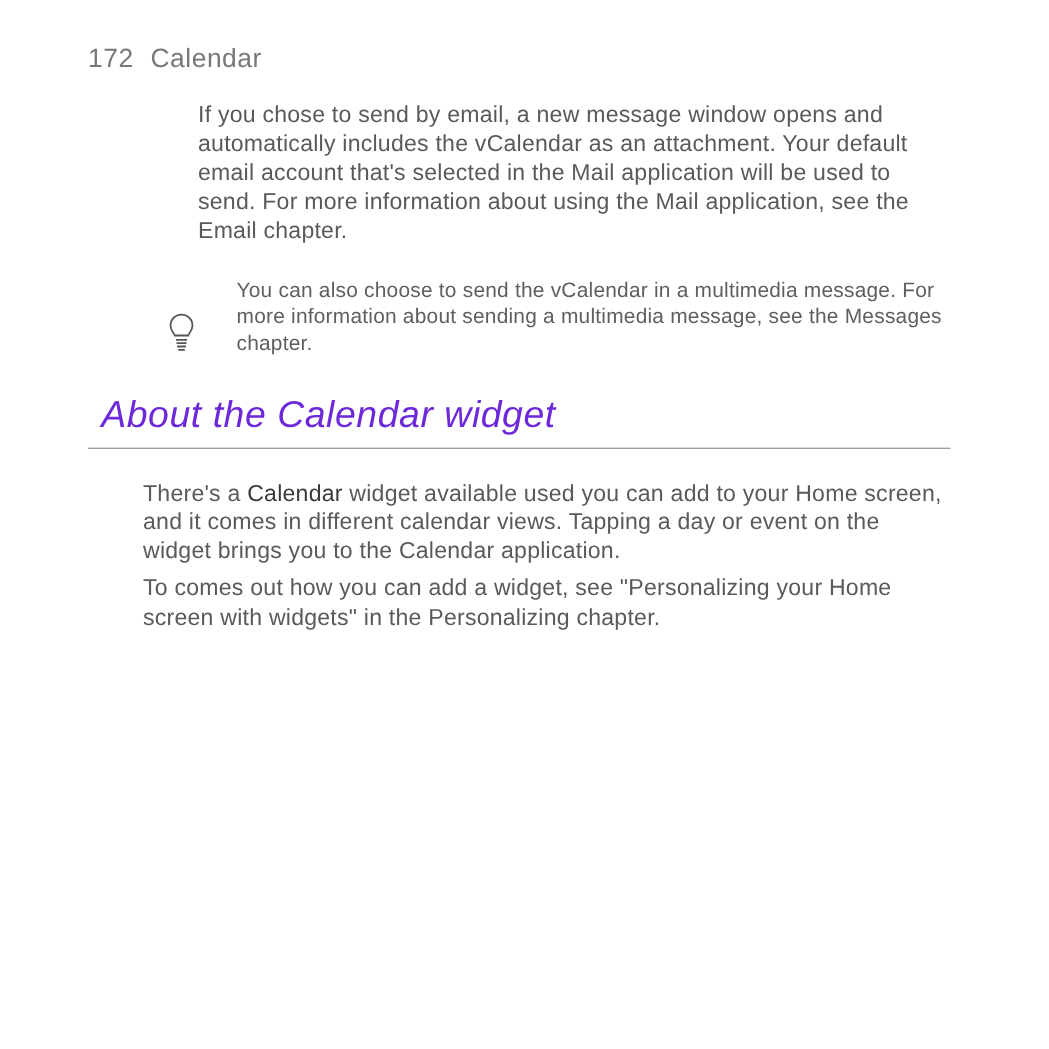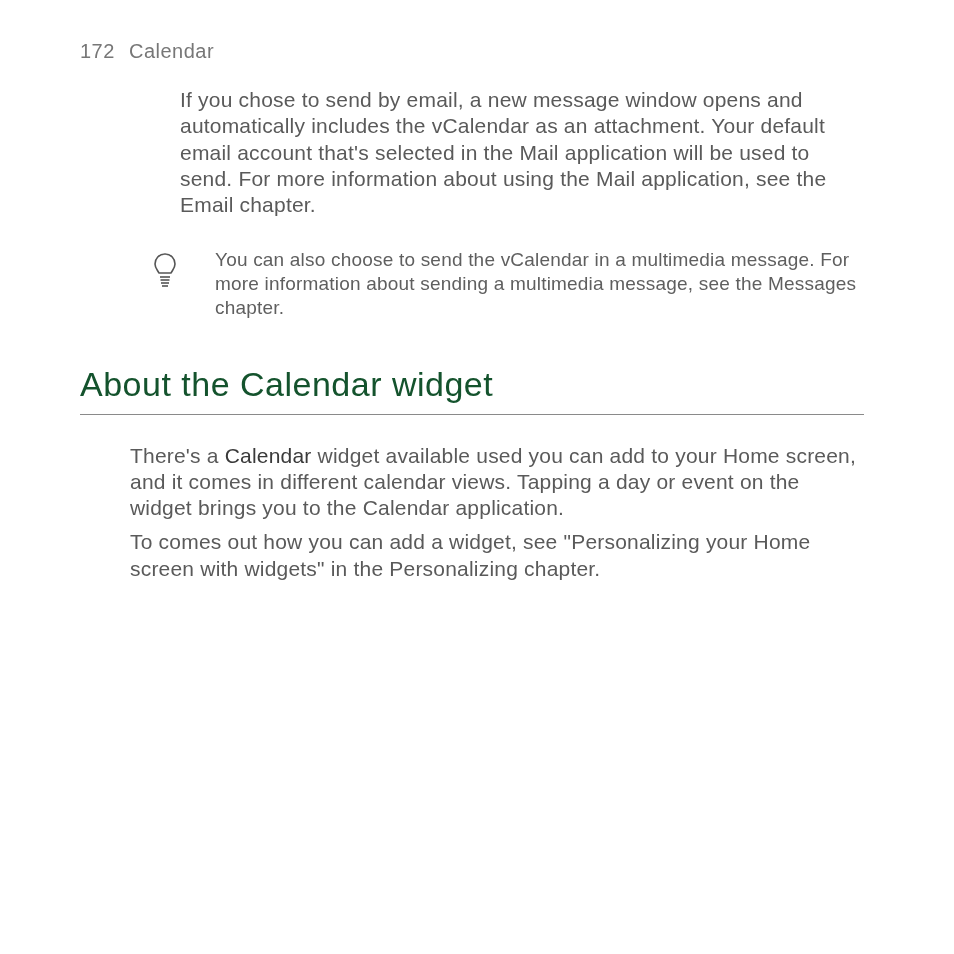--- a/index.html
+++ b/index.html
@@ -10,42 +10,42 @@
     background: #ffffff;
     font-family: "Helvetica Neue", Helvetica, Arial, sans-serif;
     color: #5a5a5a;
     -webkit-font-smoothing: antialiased;
   }
   .page {
     box-sizing: border-box;
     padding: 40px 90px 0 80px;
   }
   .running-header {
-    font-size: 20px;
+    font-size: 24px;
     color: #777;
     letter-spacing: 0.5px;
     margin-bottom: 24px;
     font-weight: 300;
   }
   .running-header .pnum {
     margin-right: 8px;
   }
   .body-para {
     font-size: 21px;
     line-height: 1.25;
     color: #5a5a5a;
     margin: 0 0 24px 0;
     font-weight: 300;
     letter-spacing: 0.2px;
     margin-left: 100px;
   }
   .tip-row {
     display: flex;
-    align-items: flex-start;
-    margin: 30px 0 45px 0;
+    align-items: flex-end;
+    margin: 30px 0 33px 0;
   }
   .tip-icon-col {
     width: 80px;
     flex-shrink: 0;
     display: flex;
     justify-content: center;
     padding-top: 4px;
     margin-left: 45px;
   }
   .tip-text {
@@ -53,23 +53,24 @@
     line-height: 1.25;
     color: #5f5f5f;
     font-weight: 300;
     letter-spacing: 0.2px;
     flex: 1;
     margin-left: 10px;
   }
   h2.section-heading {
     font-size: 34px;
     font-weight: 300;
-    color: #14532d;
-    margin: 0 0 10px 0;
+    color: #6d28d9;
+    margin: 0 0 10px 12px;
     letter-spacing: 0.5px;
+    font-style: italic;
   }
   .rule {
     border: none;
     border-top: 1px solid #8a8a8a;
     margin: 0 0 28px 0;
   }
   .section-para {
     font-size: 21px;
     line-height: 1.25;
     color: #5a5a5a;

